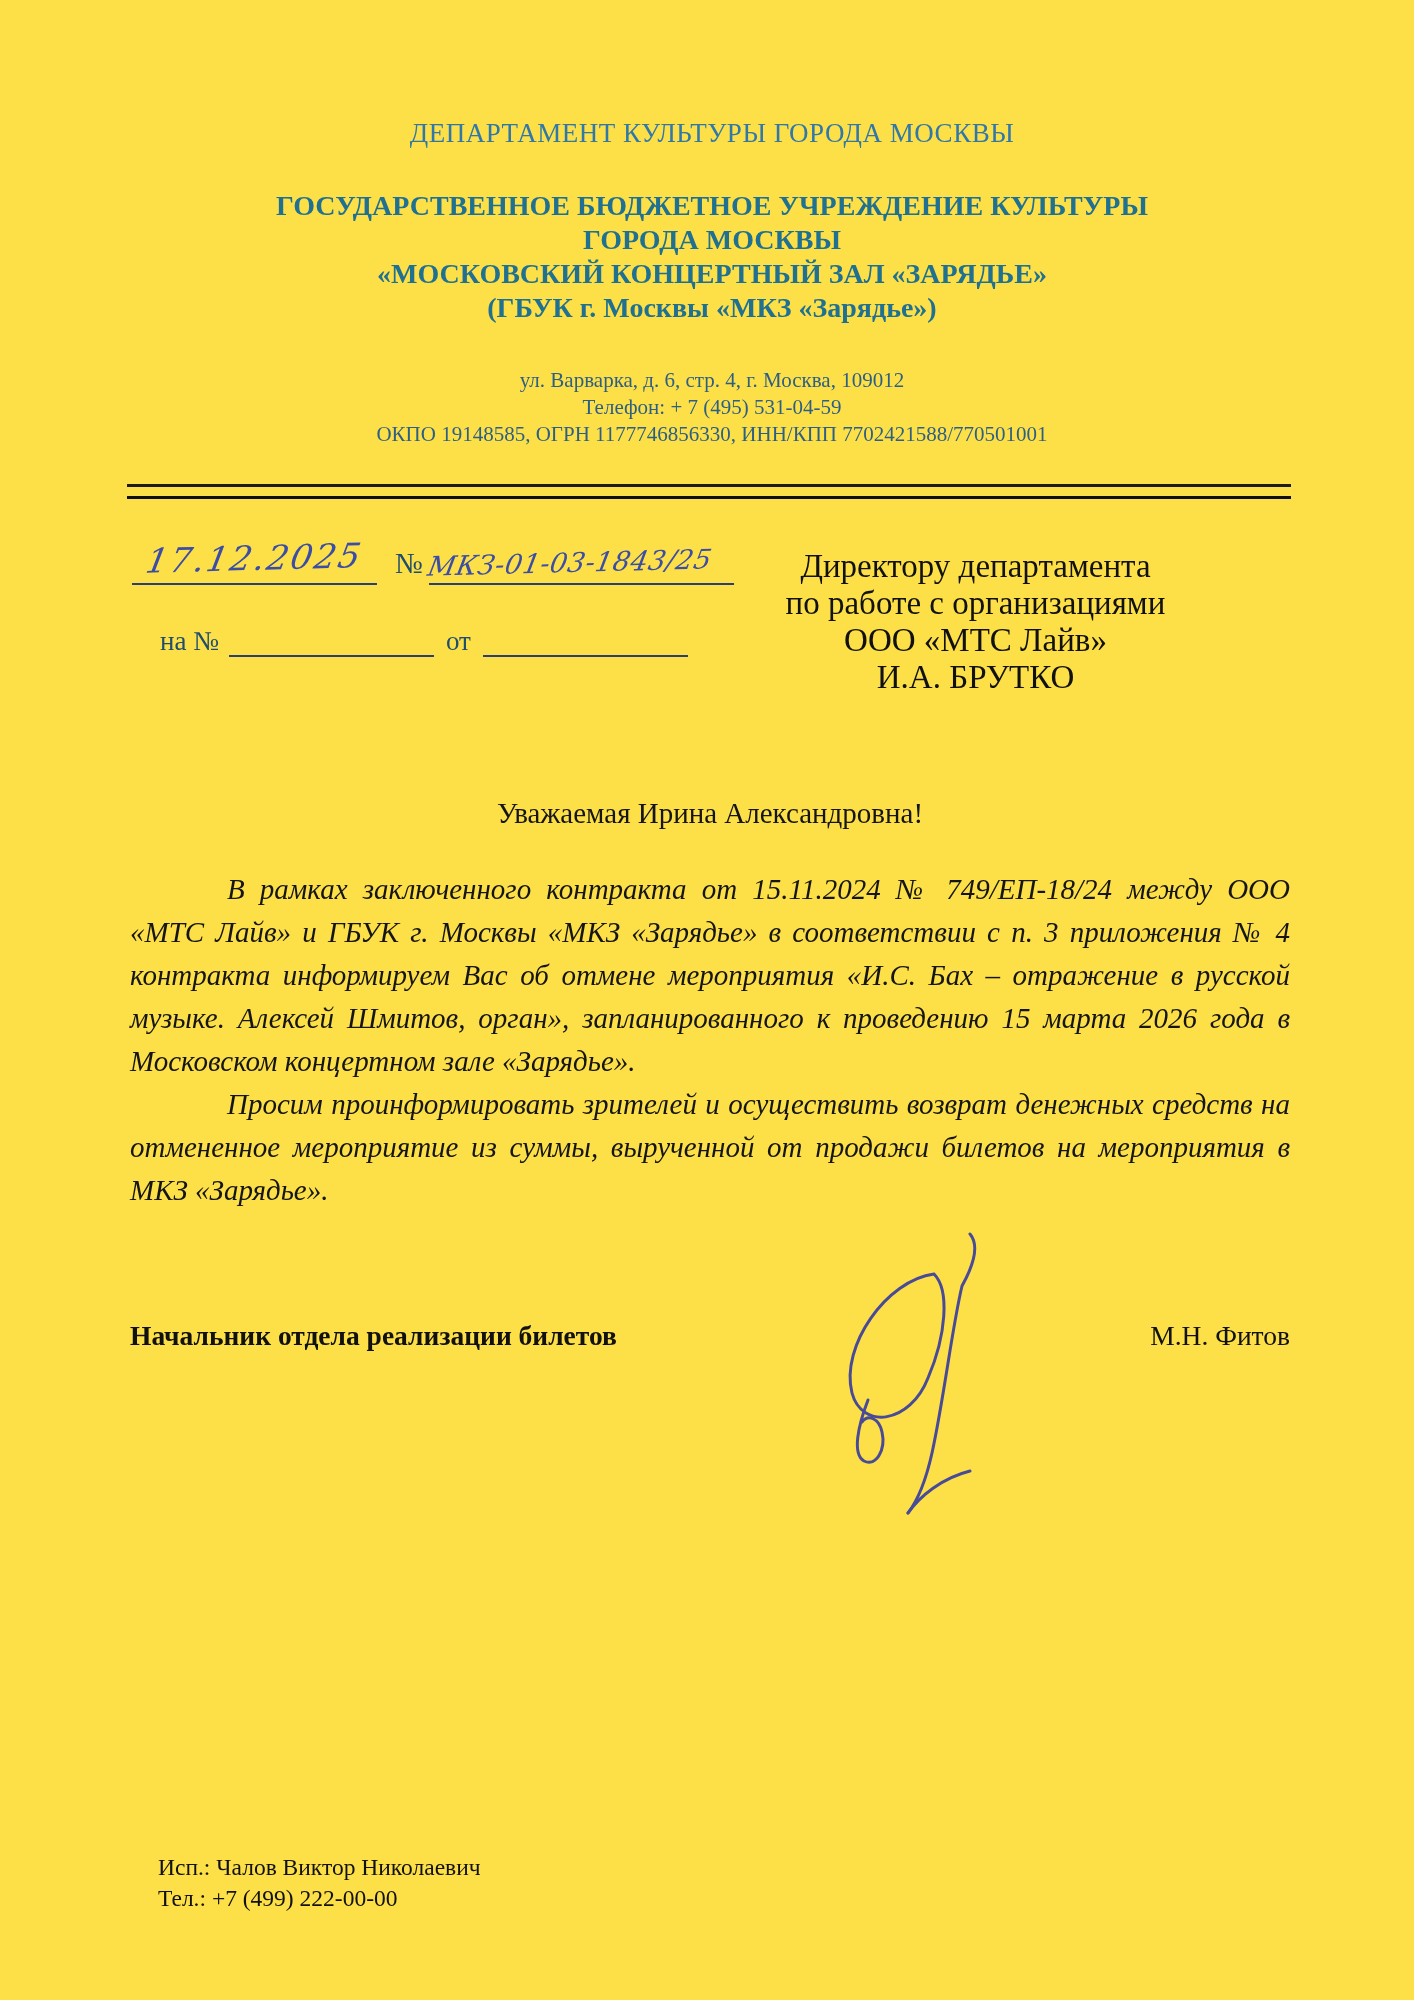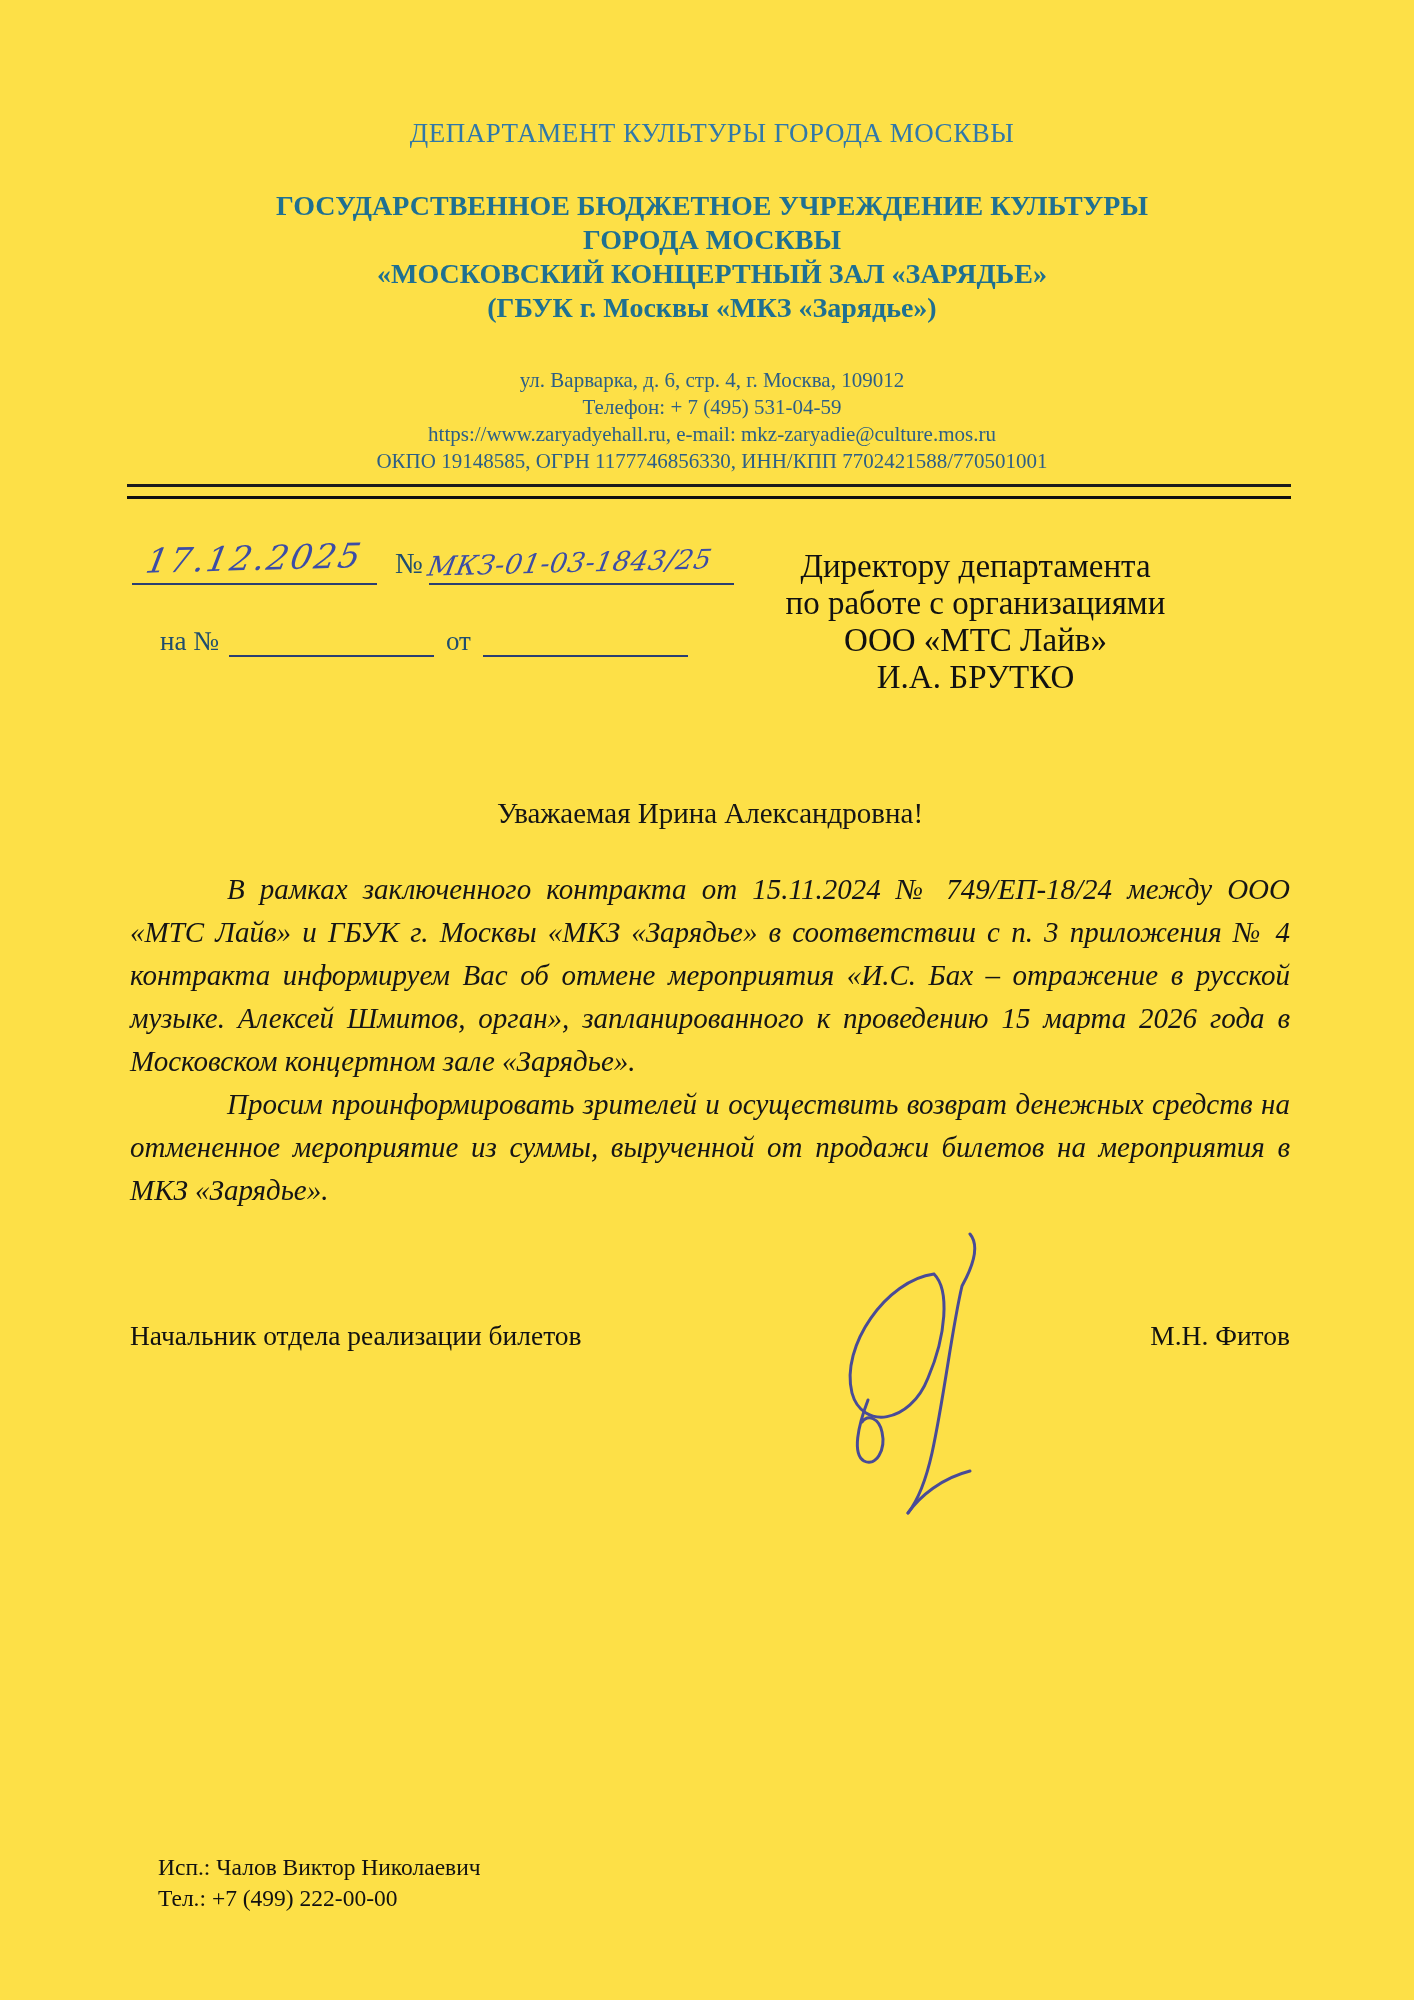--- a/index.html
+++ b/index.html
@@ -47,21 +47,21 @@
 
   
   .addressee { position:absolute; top:548px; left:748px; width:455px; text-align:center; font-size:33px; line-height:37px; color:#111; }
 
   
   .salutation { position:absolute; top:797px; left:130px; width:1160px; text-align:center; font-size:29px; color:#151515; }
   .body-text { position:absolute; top:868px; left:130px; width:1160px; font-size:29px; line-height:43px; text-align:justify;font-style:italic; }
   .body-text p { margin:0; text-indent:97px; }
 
   
-  .sig-title { position:absolute; top:1320px; left:130px; font-size:27.5px; color:#111; }
+  .sig-title { position:absolute; top:1320px; left:130px; font-size:27.5px; color:#111;font-weight:bold; }
   .sig-name  { position:absolute; top:1320px; right:124px; font-size:27.5px; color:#111; }
   .signature-ink { position:absolute; top:1228px; left:812px; width:200px; height:290px; }
 
   
   .footer { position:absolute; top:1852px; left:158px; font-size:23.5px; line-height:31px; color:#111; }
 </style>
 </head>
 <body>
 
 <div class="page">
@@ -70,21 +70,20 @@
     <div class="dept-line">ДЕПАРТАМЕНТ КУЛЬТУРЫ ГОРОДА МОСКВЫ</div>
     <div class="org-block">
       <div>ГОСУДАРСТВЕННОЕ БЮДЖЕТНОЕ УЧРЕЖДЕНИЕ КУЛЬТУРЫ</div>
       <div>ГОРОДА МОСКВЫ</div>
       <div>«МОСКОВСКИЙ КОНЦЕРТНЫЙ ЗАЛ «ЗАРЯДЬЕ»</div>
       <div>(ГБУК г. Москвы «МКЗ «Зарядье»)</div>
     </div>
     <div class="contacts-block">
       <div>ул. Варварка, д. 6, стр. 4, г. Москва, 109012</div>
       <div>Телефон: + 7 (495) 531-04-59</div>
-      <div>https://www.zaryadyehall.ru, e-mail: mkz-zaryadie@culture.mos.ru</div>
       <div>ОКПО 19148585, ОГРН 1177746856330, ИНН/КПП 7702421588/770501001</div>
     </div>
   </div>
 
   <div class="double-rule"></div>
 
   <div class="ref-row">
     <span class="uline date-u"><span class="ink ink-date">17.12.2025</span></span><span class="num-sign">№</span><span class="uline num-u"><span class="ink ink-num">МКЗ-01-03-1843/25</span></span>
   </div>
 

